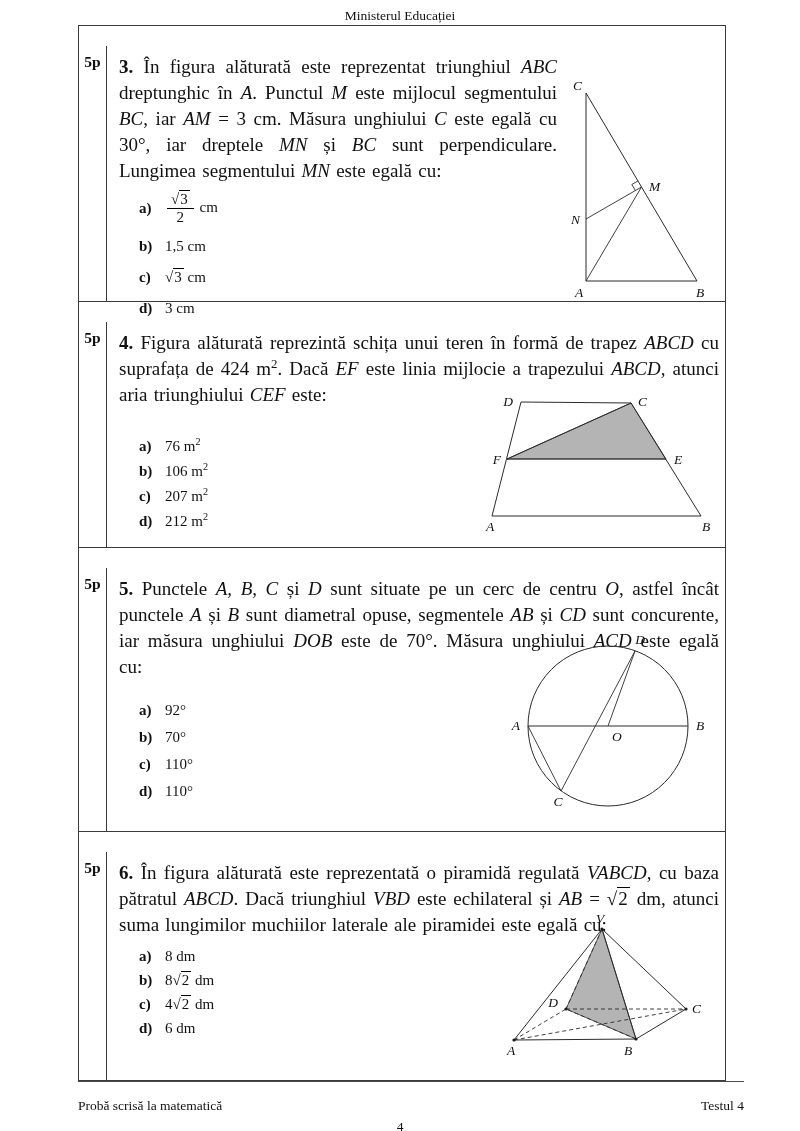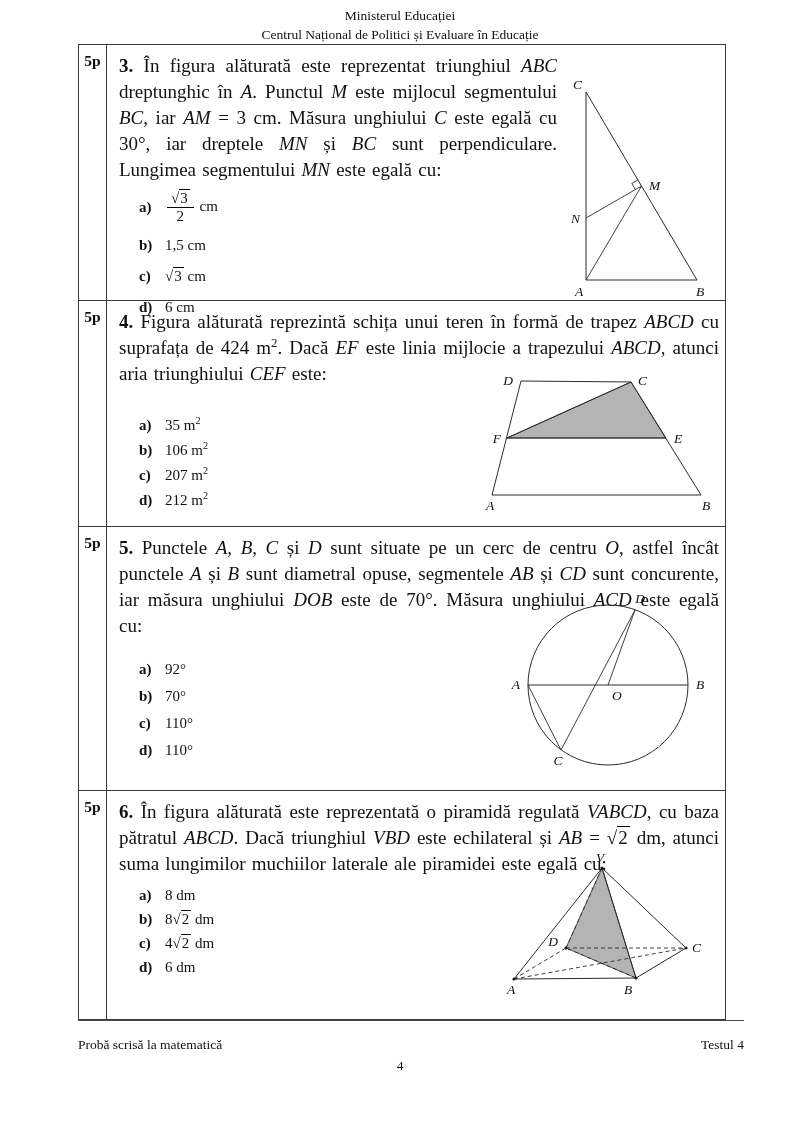--- a/index.html
+++ b/index.html
@@ -10,21 +10,21 @@
   }
   
   .header{ text-align:center; padding-top:6px; }
   .header div{ font-size:13.5px; line-height:19px; }
 
   
   .exam{
     margin-left:78px; width:648px; box-sizing:border-box;
     border:1.5px solid #3a3a3a;
   }
-  .qrow{ display:flex; box-sizing:border-box; border-bottom:1px solid #3a3a3a; }
+  .qrow{ display:flex; box-sizing:border-box; border-bottom:1px solid #3a3a3a;margin-top:20px; }
   .qrow:last-child{ border-bottom:none; }
   .r3{ height:256px; } .r4{ height:226px; } .r5{ height:264px; } .r6{ height:228px; }
   .points{
     width:28px; flex:none; box-sizing:border-box;
     border-right:1px solid #3a3a3a;
     font-weight:bold; font-size:15.5px; text-align:center; padding-top:7px;
   }
   .qcontent{ flex:1; position:relative; box-sizing:border-box; }
   .qtext{
     margin:0; padding:8px 6px 0 12px;
@@ -70,21 +70,20 @@
     border-top:1px solid #4a4a4a; padding-top:16px;
     display:flex; justify-content:space-between; font-size:13.5px;
   }
   .pagenum{ text-align:center; font-size:13.5px; margin-top:5px; width:800px; }
 </style>
 </head>
 <body>
 
 <div class="header">
   <div>Ministerul Educației</div>
-  <div>Centrul Național de Politici și Evaluare în Educație</div>
 </div>
 
 <div class="exam">
 
   <div class="qrow r3">
     <div class="points">5p</div>
     <div class="qcontent">
       <div class="fig-float">
         <svg width="155" height="222" viewBox="0 0 155 222">
           <g>
@@ -111,34 +110,34 @@
         <div class="option">
             <span class="olabel">b)</span>
             <span class="ovalue"><span>1,5 cm</span></span>
           </div>
         <div class="option">
             <span class="olabel">c)</span>
             <span class="ovalue"><span class="sq"><span class="rad">√</span><span class="vinc">3</span></span><span> cm</span></span>
           </div>
         <div class="option">
             <span class="olabel">d)</span>
-            <span class="ovalue"><span>6 cm</span></span>
+            <span class="ovalue"><span>3 cm</span></span>
           </div>
       </div>
     </div>
   </div>
 
   <div class="qrow r4">
     <div class="points">5p</div>
     <div class="qcontent">
       <p class="qtext"><span class="bold">4.</span><span> Figura alăturată reprezintă schița unui teren în formă de trapez </span><span class="it">ABCD</span><span> cu suprafața de 424 m</span><span class="sup">2</span><span>. Dacă </span><span class="it">EF</span><span> este linia mijlocie a trapezului </span><span class="it">ABCD</span><span>, atunci aria triunghiului </span><span class="it">CEF</span><span> este:</span></p>
       <div class="options">
         <div class="option">
             <span class="olabel">a)</span>
-            <span class="ovalue"><span>35 m</span><span class="sup">2</span></span>
+            <span class="ovalue"><span>76 m</span><span class="sup">2</span></span>
           </div>
         <div class="option">
             <span class="olabel">b)</span>
             <span class="ovalue"><span>106 m</span><span class="sup">2</span></span>
           </div>
         <div class="option">
             <span class="olabel">c)</span>
             <span class="ovalue"><span>207 m</span><span class="sup">2</span></span>
           </div>
         <div class="option">

